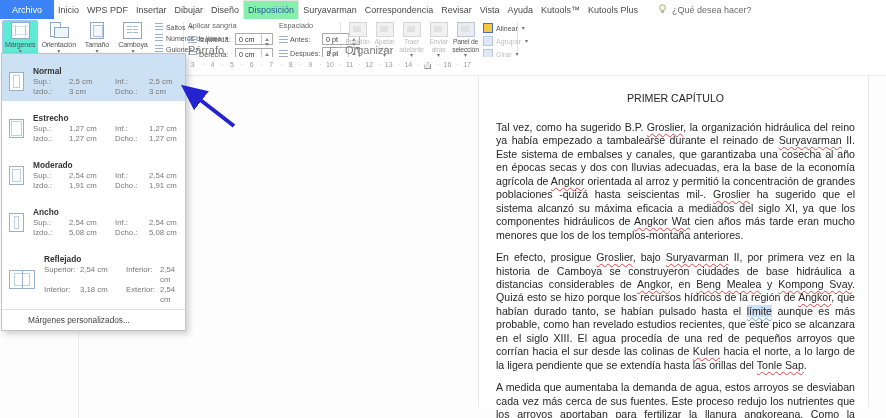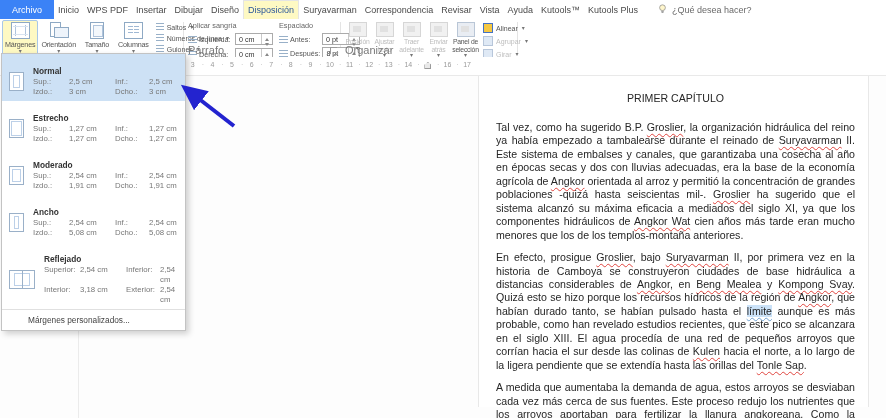--- a/index.html
+++ b/index.html
@@ -5,35 +5,35 @@
   html,body{margin:0;padding:0}
   body{width:886px;height:418px;position:relative;overflow:hidden;background:#fff;
        font-family:"Liberation Sans",sans-serif;-webkit-font-smoothing:antialiased}
   #root{position:absolute;inset:0}
 
   
   .tabs{position:absolute;top:0;left:0;right:0;height:19px;display:flex;align-items:stretch;
         background:#fff;border-bottom:1px solid #e4e4e4;font-size:9px;color:#4a4a4a;white-space:nowrap}
   .tab-file{background:#3b82f6;color:#fff;padding:0 12px;display:flex;align-items:center;cursor:default}
   .tab{padding:0 4px;display:flex;align-items:center;cursor:default}
-  .tab.active{color:#2b579a;background:#fef9c3;border:1px solid #e4e4e4;border-bottom:1px solid #fff;margin-bottom:-1px}
+  .tab.active{color:#2b579a;background:#86efac;border:1px solid #e4e4e4;border-bottom:1px solid #fff;margin-bottom:-1px}
   .tellme{display:flex;align-items:center;gap:5px;margin-left:16px;color:#6a6a6a}
   .bulb{width:9px;height:11px}
 
   
   .ribbon{position:absolute;top:19px;left:0;right:0;height:38px;background:#fff;
           border-bottom:1px solid #d8d8d8;display:flex;align-items:stretch}
   .gsep{width:1px;background:#e4e4e4;margin:3px 0}
   .group{position:relative;display:flex;align-items:flex-start}
   .glabel{position:absolute;bottom:1px;left:4px;right:0;text-align:left;font-size:11px;color:#7a7a7a;pointer-events:none}
 
   .bigrow{display:flex;align-items:flex-start;padding:1px 1px 0 2px}
   .bigbtn{display:flex;flex-direction:column;align-items:center;padding:1px 2px 0;min-width:30px;
           font-size:7.2px;color:#555;letter-spacing:-0.2px;border:1px solid transparent;border-radius:2px;cursor:default}
-  .bigbtn.pressed{background:#fef9c3;border-color:#a8c7e8}
+  .bigbtn.pressed{background:#5eead4;border-color:#a8c7e8}
   .bicon{width:19px;height:17px;position:relative;margin-bottom:1px}
   .caret{font-size:6px;line-height:5px;color:#777}
   .margins-icon{border:1px solid #8ea9c4;background:#fff;box-sizing:border-box}
   .margins-icon::before{content:"";position:absolute;inset:2px 3px;border-left:1px solid #aec4dd;border-right:1px solid #aec4dd}
   .margins-icon::after{content:"";position:absolute;left:1px;right:1px;top:3px;height:1px;background:#d8e3f0;box-shadow:0 8px 0 #d8e3f0}
   .orientation-icon::before{content:"";position:absolute;left:1px;top:0;width:9px;height:13px;border:1px solid #8ea9c4;background:#fff}
   .orientation-icon::after{content:"";position:absolute;left:5px;top:5px;width:13px;height:9px;border:1px solid #8ea9c4;background:#eef4fb}
   .size-icon::before{content:"";position:absolute;left:3px;top:0;width:12px;height:15px;border:1px solid #8ea9c4;background:#fff}
   .size-icon::after{content:"";position:absolute;left:6px;top:3px;width:8px;height:10px;border:1px solid #b0c4dc;background:#f4f8fc}
   .columns-icon{border:1px solid #8ea9c4;background:#fff;box-sizing:border-box}
@@ -191,21 +191,21 @@
     <span>Orientación</span>
     <span class="caret">▾</span>
   </div>
           <div class="bigbtn">
     <span class="bicon size-icon"></span>
     <span>Tamaño</span>
     <span class="caret">▾</span>
   </div>
           <div class="bigbtn">
     <span class="bicon columns-icon"></span>
-    <span>Columnas</span>
+    <span>Camboya</span>
     <span class="caret">▾</span>
   </div>
         </div>
       <div id="ps-small" class="smallcol">
           <div class="smallbtn">
     <span class="sicon"></span>
     <span>Saltos</span>
     <span class="caret">▾</span>
   </div>
           <div class="smallbtn">

